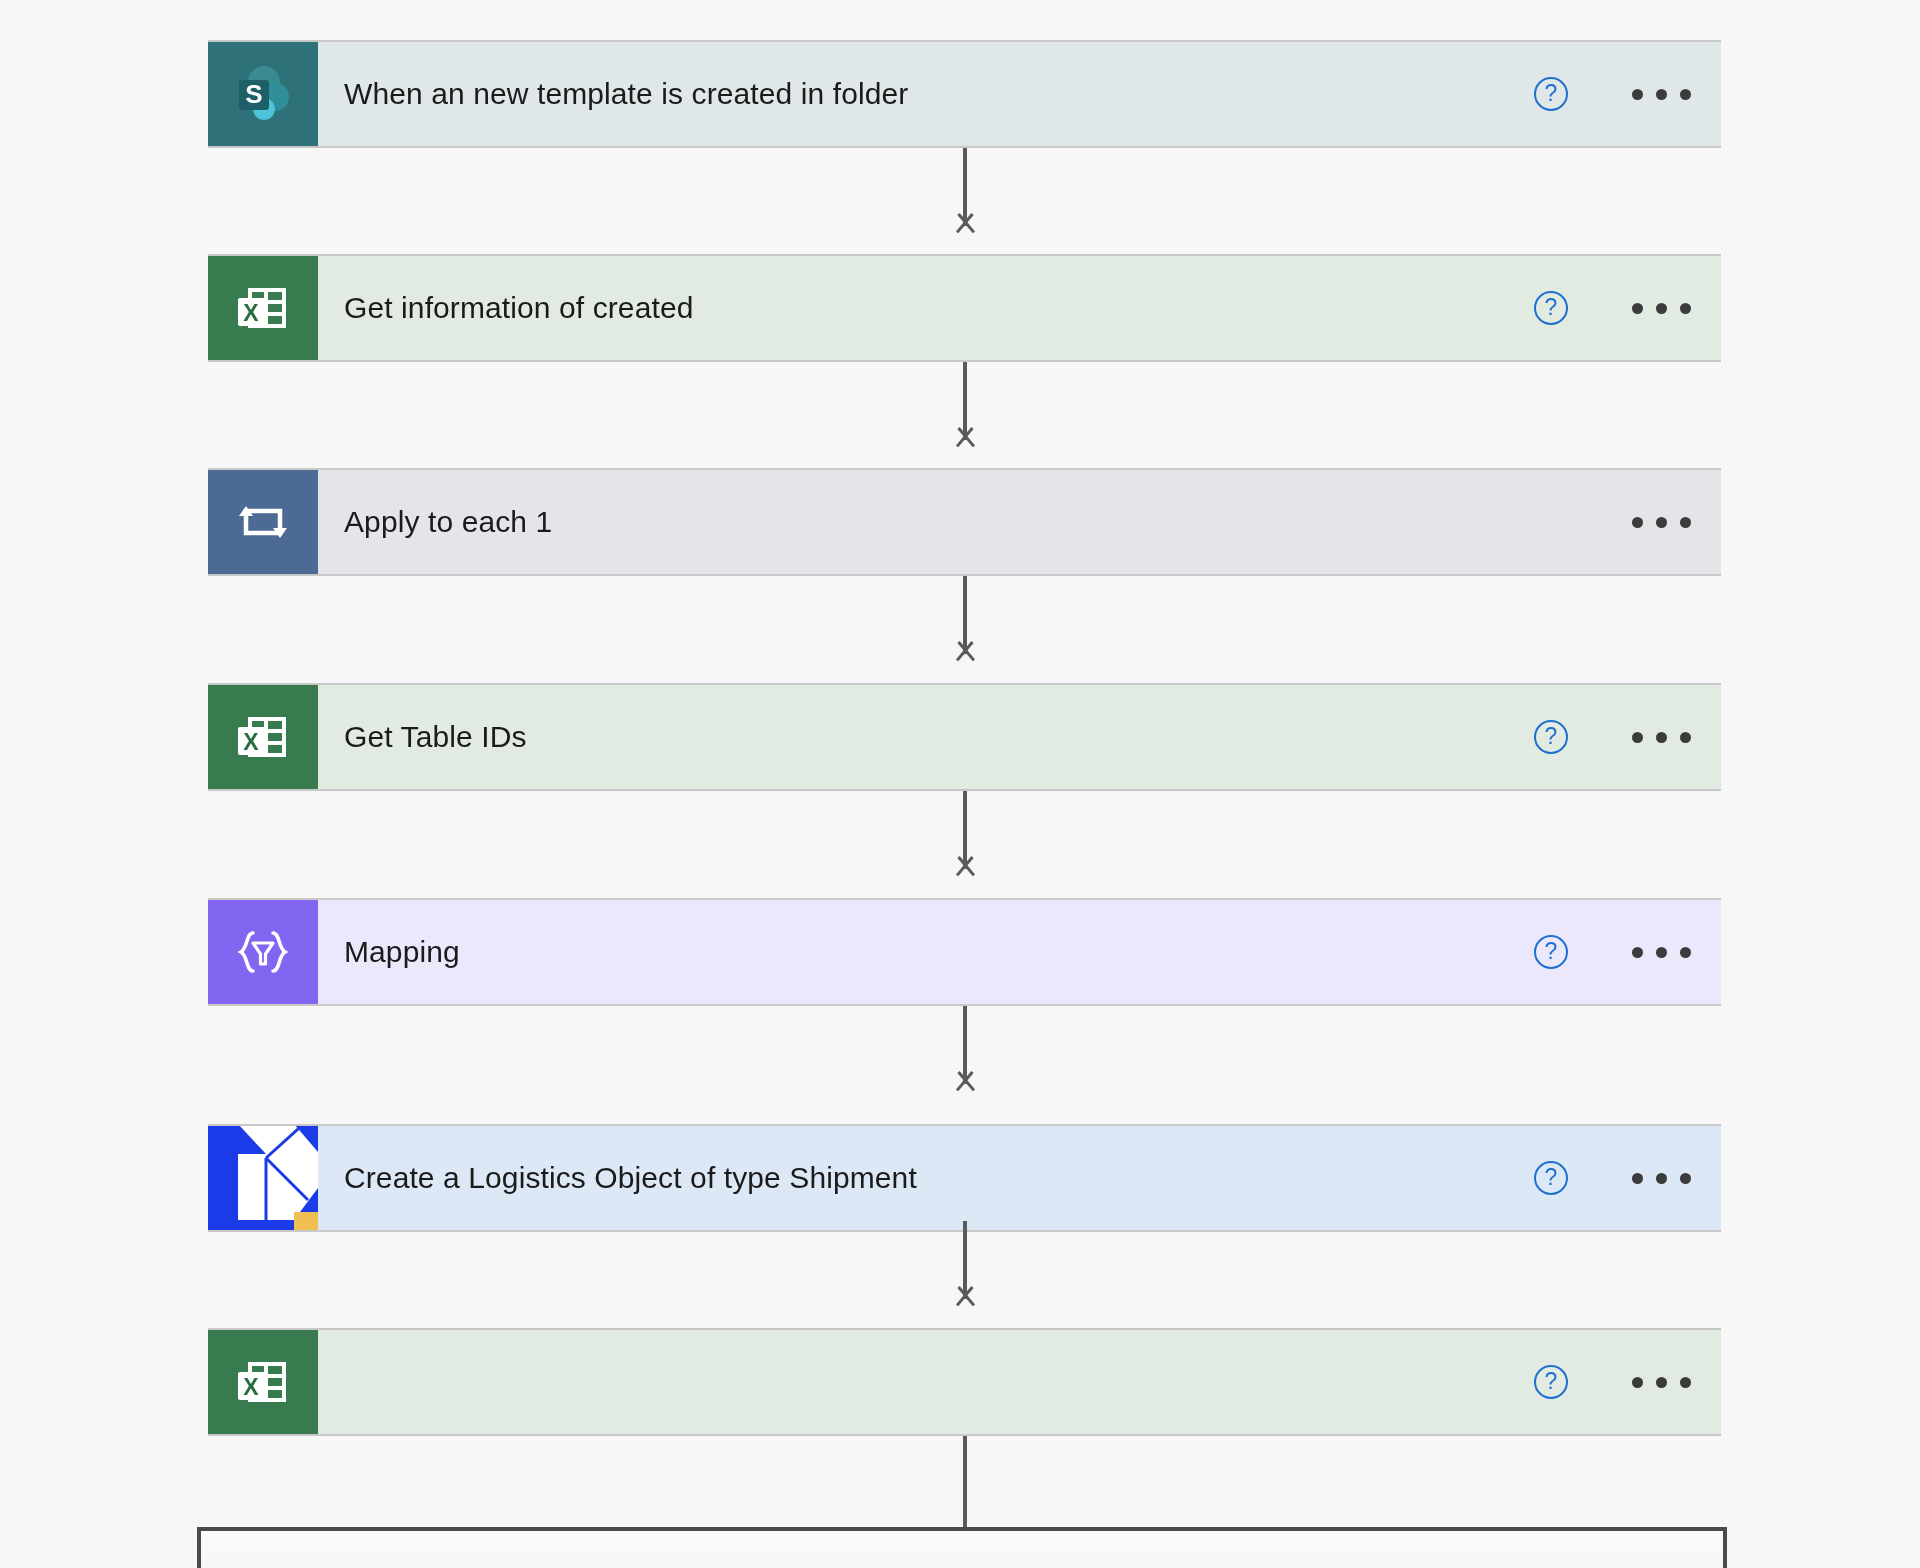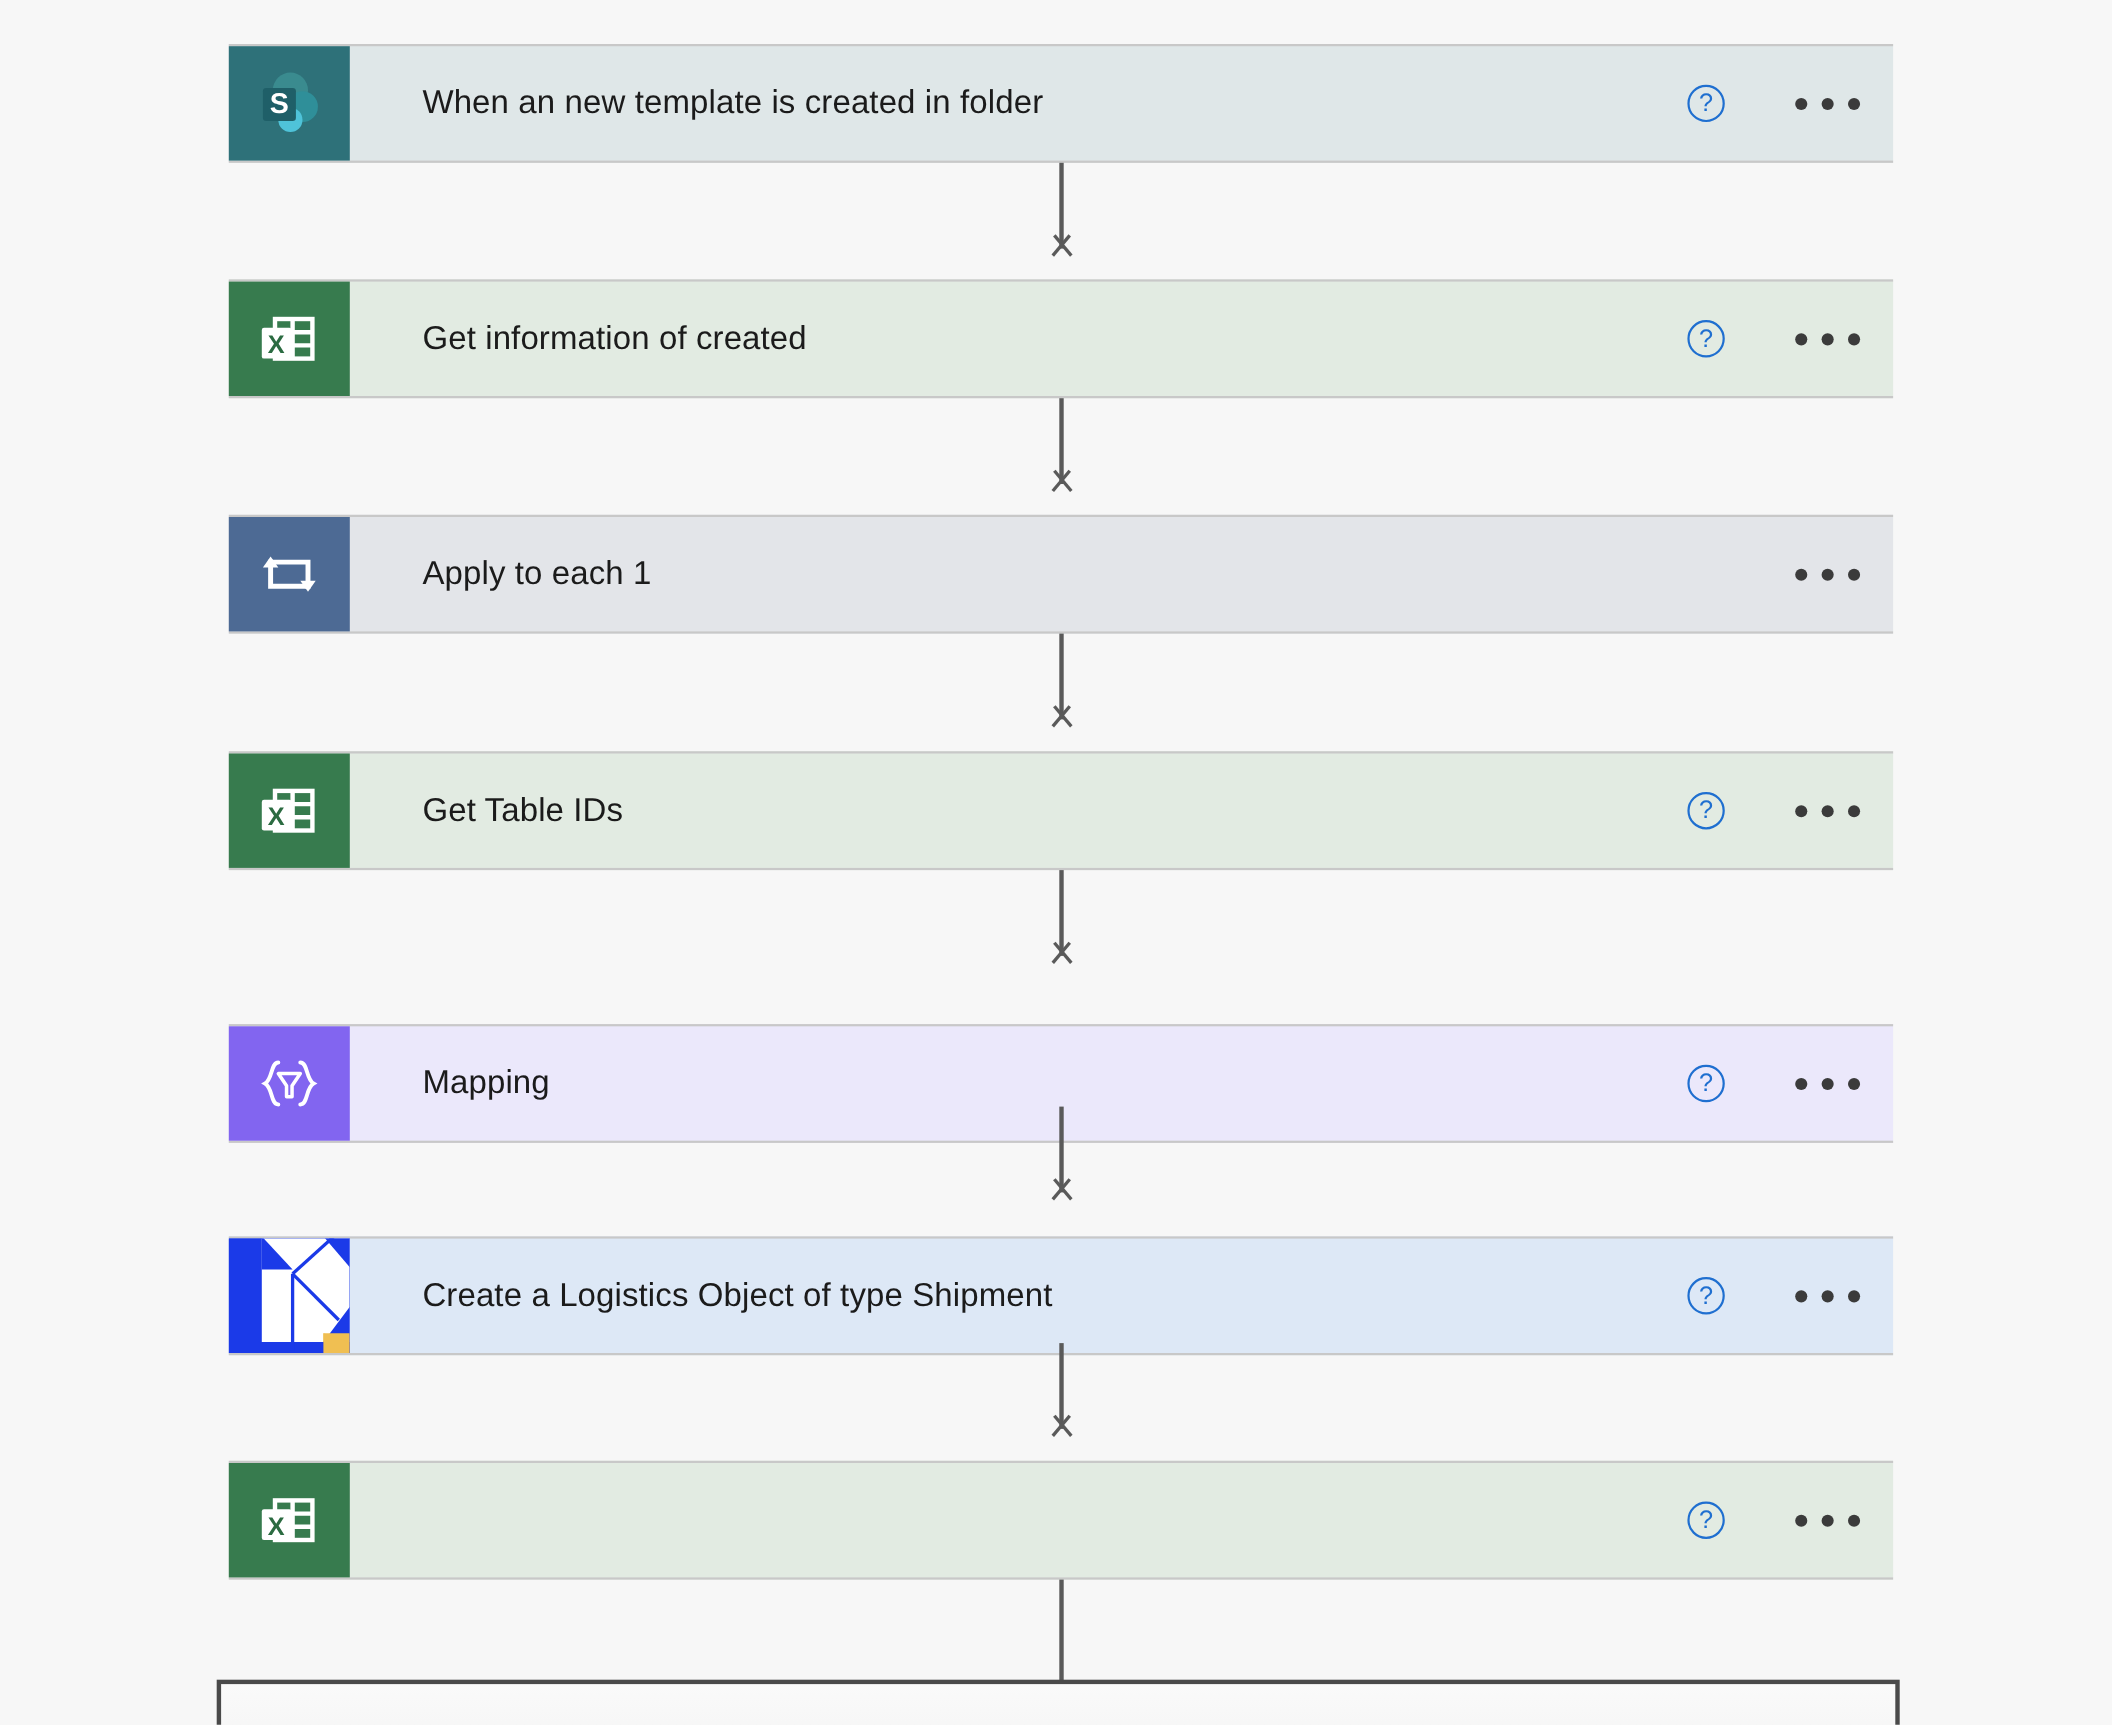--- a/index.html
+++ b/index.html
@@ -38,21 +38,20 @@
     justify-content: center;
     position: relative;
     overflow: hidden;
   }
   .card-body {
     flex: 1 1 auto;
     display: flex;
     align-items: center;
     padding-left: 26px;
     position: relative;
-    margin-left: 40px;
   }
   .card-title {
     font-size: 30px;
     color: #1b1b1b;
     font-family: "Liberation Sans", sans-serif;
     letter-spacing: 0.1px;
     white-space: nowrap;
   }
   .card-actions {
     position: absolute;
@@ -247,21 +246,21 @@
             <i></i>
             <i></i>
         </div>
       </div>
     </div>
   </div>
 
   <div class="connector" style="top:791px; height:78px;"></div>
   <div class="arrow-head" style="top:857px;"></div>
 
-  <div class="flow-card" style="top:931px; background:#ebe8fb;">
+  <div class="flow-card" style="top:898px; background:#ebe8fb;">
     <div class="card-icon ico-mapping">
       <svg class="svg-ico" width="70" height="70" viewBox="0 0 70 70">
         <path d="M25 16 C18 16, 20 31, 13 35 C20 39, 18 54, 25 54" fill="none" stroke="#ffffff" stroke-width="3.6" stroke-linecap="round"></path>
         <path d="M45 16 C52 16, 50 31, 57 35 C50 39, 52 54, 45 54" fill="none" stroke="#ffffff" stroke-width="3.6" stroke-linecap="round"></path>
         <path d="M25 26 H45 L37.5 37 V47 H32.5 V37 Z" fill="none" stroke="#ffffff" stroke-width="3.2" stroke-linejoin="round"></path>
       </svg>
     </div>
     <div class="card-body">
       <span class="card-title">Mapping</span>
       <div class="card-actions">

